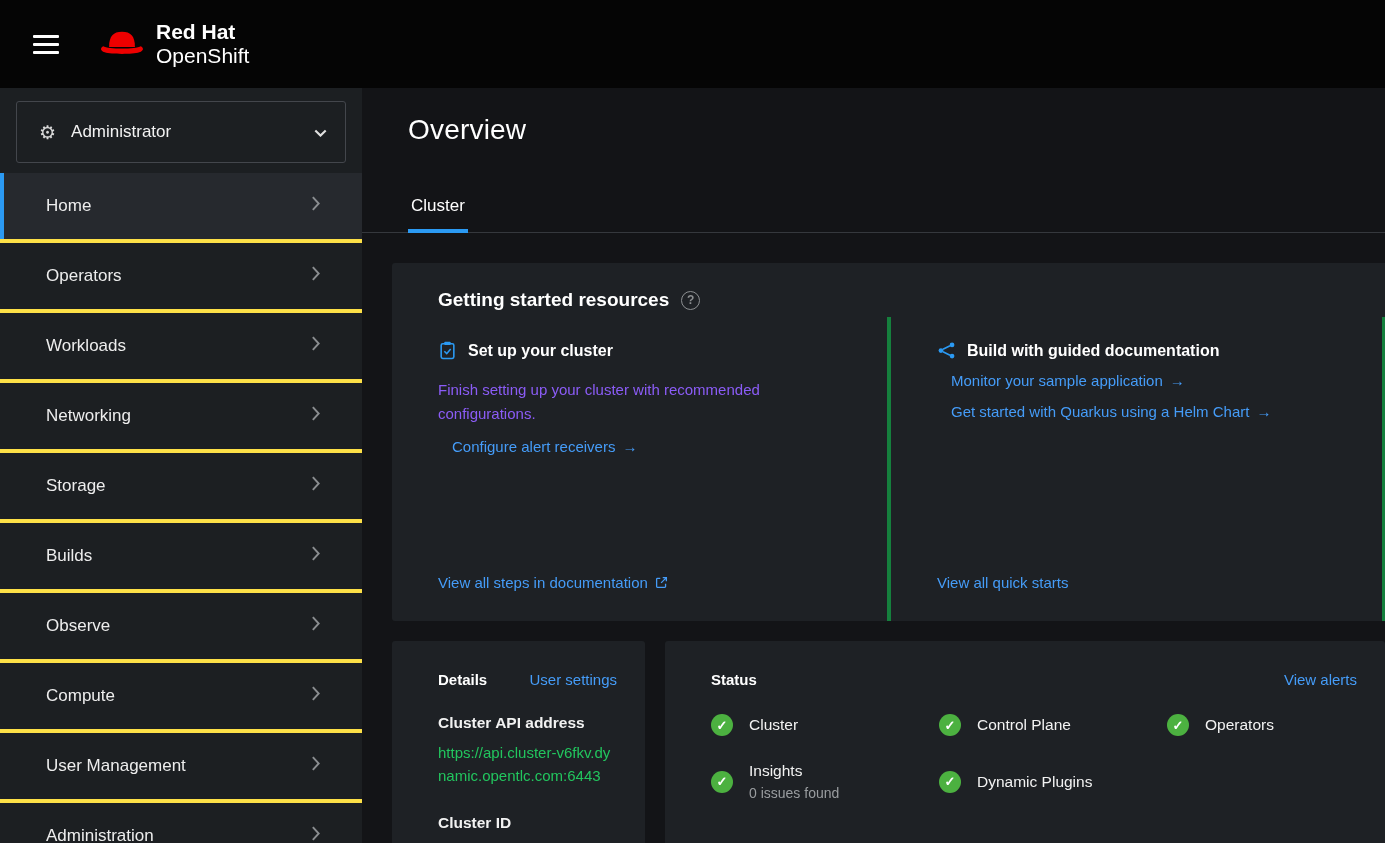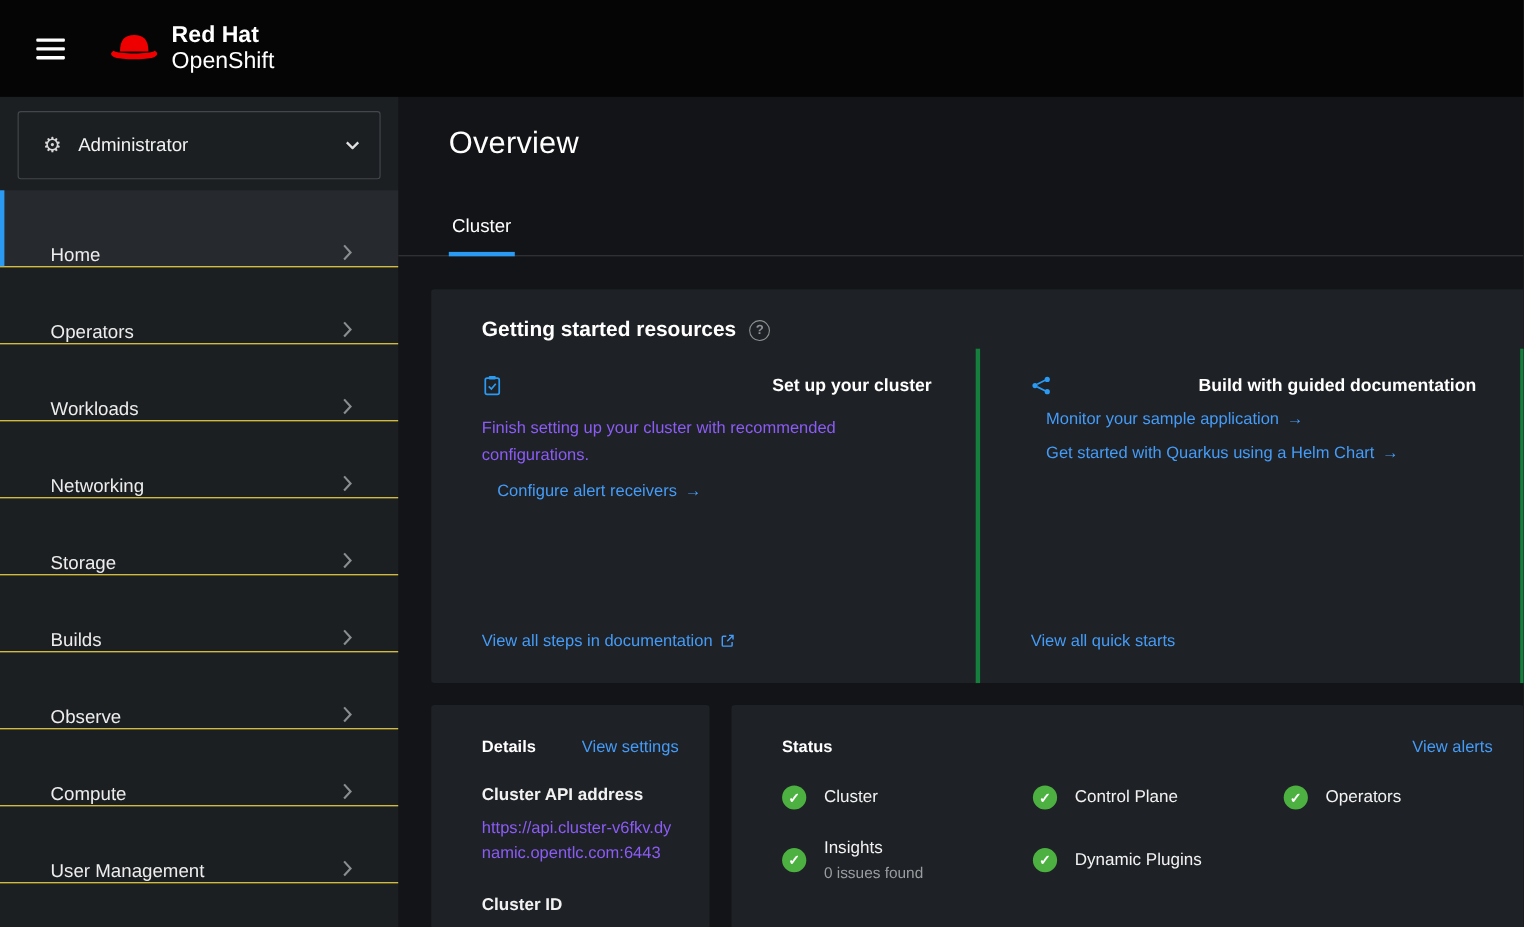--- a/index.html
+++ b/index.html
@@ -31,23 +31,23 @@
   .perspective {
     margin:13px 16px 10px 16px; height:62px;
     border:1px solid #43464c; border-radius:3px;
     display:flex; align-items:center; padding:0 18px 0 22px;
     cursor:pointer;
   }
   .gear { font-size:19px; color:#d8d8d8; margin-right:15px; }
   .persp-label { font-size:17px; color:#f2f2f2; }
   .caret { margin-left:auto; }
   .nav-item {
-    position:relative; height:70px; display:flex; align-items:flex-end;
+    position:relative; height:70px; display:flex; align-items:center;
     padding:0 42px 0 46px; font-size:17px; color:#ededed;
-    cursor:pointer; border-bottom:1px solid #fde047;
+    cursor:pointer; border-bottom:4px solid #fde047;
   }
   .nav-item .chev { margin-left:auto; }
   .nav-item.active { background:#26292e; }
   .nav-item.active::before {
     content:""; position:absolute; left:0; top:0; bottom:0; width:4px; background:#2b9af3;
   }
 
   
   .main { position:absolute; top:88px; left:362px; right:0; bottom:0; }
   .page-header { padding:26px 0 0 46px; }
@@ -69,36 +69,36 @@
     width:19px; height:19px; border:1.5px solid #8d9092; border-radius:50%;
     color:#8d9092; font-size:12px; font-weight:bold;
     display:inline-flex; align-items:center; justify-content:center; cursor:pointer;
   }
   .gs-cols { flex:1; display:flex; margin-top:6px; }
   .gs-col {
     width:495px; padding:24px 40px 30px 46px;
     display:flex; flex-direction:column;
   }
   .gs-col + .gs-col { border-left:4px solid #15803d; }
-  .col-head { display:flex; align-items:center; gap:11px;justify-content:space-between; }
+  .col-head { display:flex; align-items:center; gap:11px; }
   .col-title { font-size:16px; font-weight:700; color:#fff; }
   .col-body { margin-top:18px; color:#8b5cf6; font-size:15px; line-height:1.6; max-width:430px; }
   .col-links { margin-top:12px; padding-left:14px; display:flex; flex-direction:column; gap:14px; }
   .link { color:#459cf8; font-size:15px; text-decoration:none; cursor:pointer; }
   .arrow { margin-left:7px; }
   .col-footer { margin-top:auto; display:flex; align-items:center; gap:7px; }
 
   
   .bottom-cards { display:flex; gap:20px; margin-top:20px; }
   .details-card { width:356px; height:420px; padding:30px 28px 0 46px; }
   .status-card  { width:720px; height:420px; padding:30px 28px 0 46px; }
   .card-head { display:flex; align-items:flex-start; justify-content:space-between; }
   .card-title { font-size:15px; font-weight:600; color:#fff; }
   .field-label { margin-top:26px; font-weight:bold; font-size:15.5px; color:#f2f2f2; }
-  .field-value { margin-top:9px; color:#8b5cf6; font-size:15px; line-height:1.55; word-break:break-all; }
+  .field-value { margin-top:9px; color:#22c55e; font-size:15px; line-height:1.55; word-break:break-all; }
 
   .status-grid {
     margin-top:26px; display:grid;
     grid-template-columns:228px 228px 228px; row-gap:26px;
   }
   .st-item { display:flex; align-items:center; gap:16px; }
   .check {
     flex:0 0 auto; width:22px; height:22px; border-radius:50%;
     background:#4cb140; color:#fff; font-size:13px; font-weight:bold;
     display:inline-flex; align-items:center; justify-content:center;
@@ -270,21 +270,21 @@
 
         <div class="gs-col"></div>
       </div>
     </section>
 
     <div class="bottom-cards">
 
       <section class="card details-card">
         <div class="card-head">
           <span class="card-title">Details</span>
-          <span class="link">View settings</span>
+          <span class="link">User settings</span>
         </div>
         <div class="field-label">Cluster API address</div>
         <div class="field-value">https://api.cluster-v6fkv.dynamic.opentlc.com:6443</div>
         <div class="field-label">Cluster ID</div>
       </section>
 
       <section class="card status-card">
         <div class="card-head">
           <span class="card-title">Status</span>
           <span class="link">View alerts</span>

